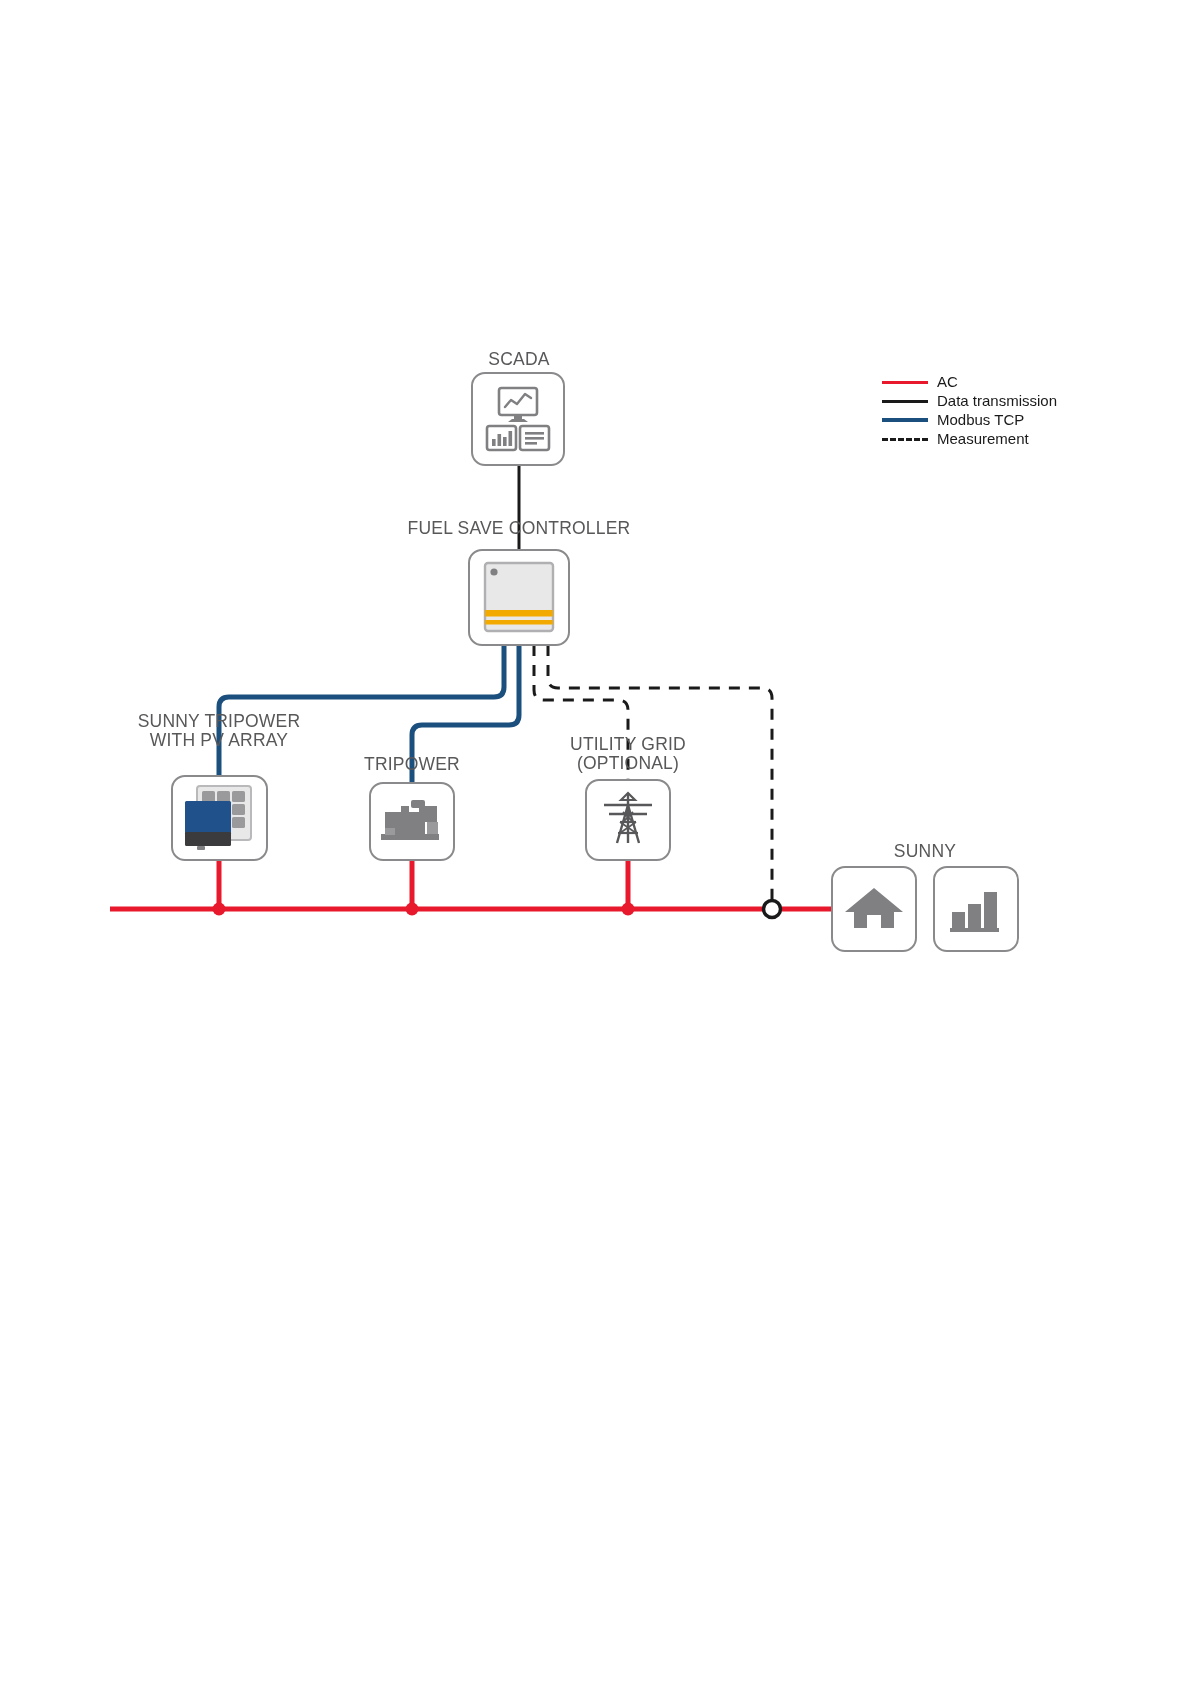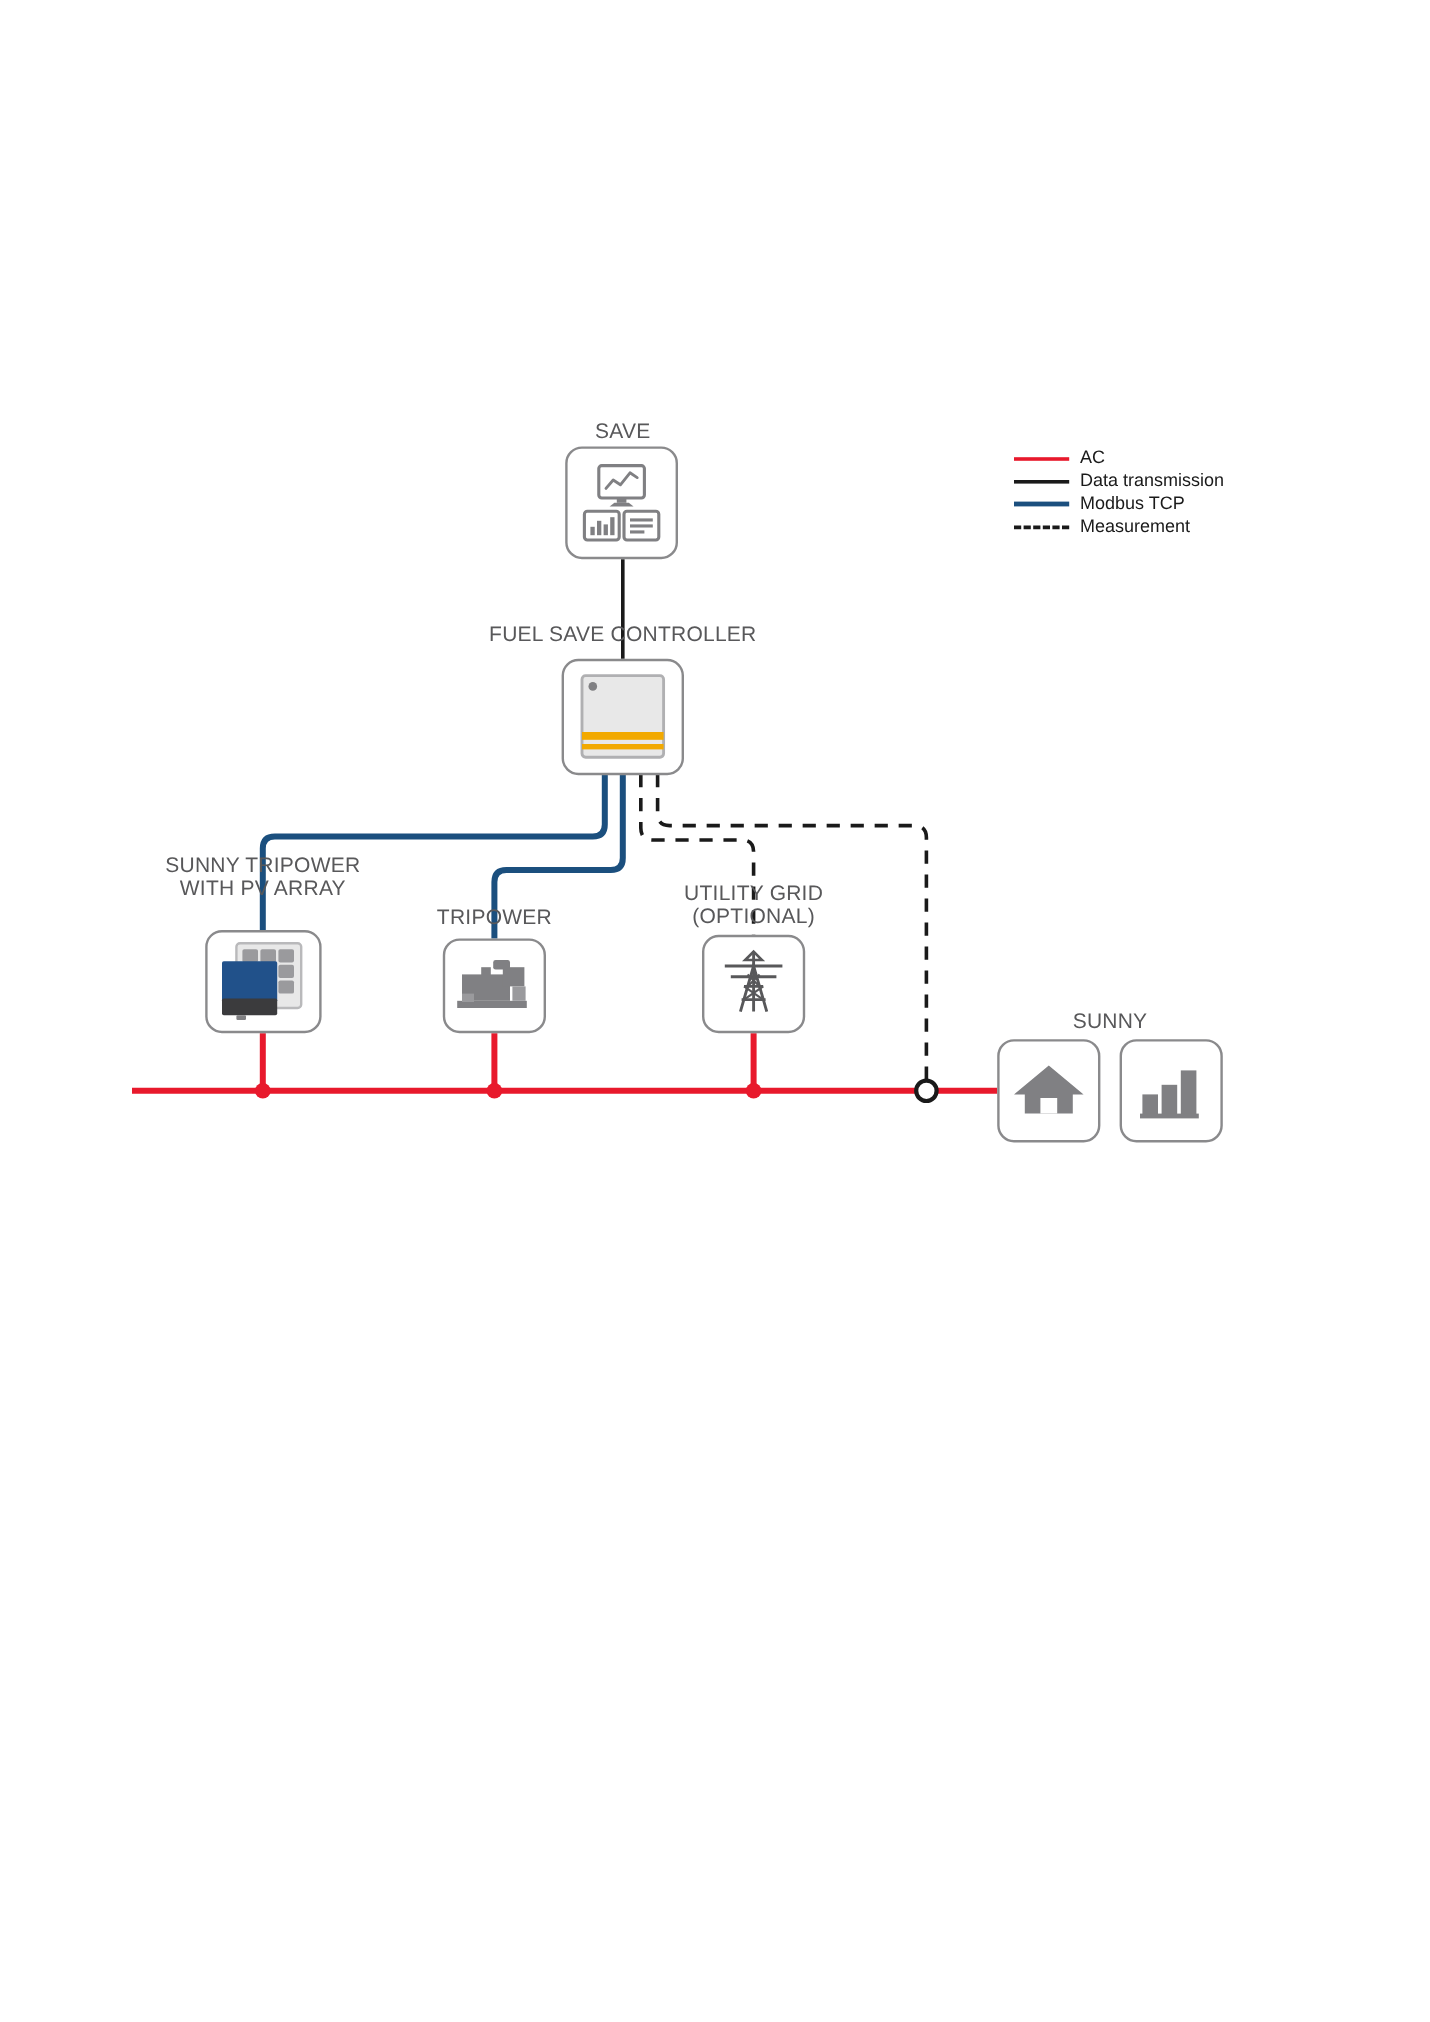--- a/index.html
+++ b/index.html
@@ -39,21 +39,21 @@
     font-size: 17.5px;
     line-height: 19px;
     letter-spacing: 0.2px;
     white-space: pre;
     font-family: "Liberation Sans", sans-serif;
   }
 
   
   #legend {
     position: absolute;
-    left: 845px;
+    left: 882px;
     top: 372px;
     width: 260px;
   }
   .legend-row {
     display: flex;
     align-items: center;
     height: 19px;
   }
   .legend-swatch {
     width: 46px;
@@ -120,21 +120,21 @@
 
     <path d="M 412 861 L 412 909" fill="none" stroke="#e8192c" stroke-width="5"></path>
     <circle cx="412" cy="909" r="6.5" fill="#e8192c"></circle>
 
     <path d="M 628 861 L 628 909" fill="none" stroke="#e8192c" stroke-width="5"></path>
     <circle cx="628" cy="909" r="6.5" fill="#e8192c"></circle>
 
     <circle cx="772" cy="909" r="8.5" fill="#ffffff" stroke="#1a1a1a" stroke-width="3.5"></circle>
   </svg>
 
-  <div class="node-label" style="left:449px; top:350px; width:140px;">SAVE</div>
+  <div class="node-label" style="left:449px; top:350px; width:140px;">SCADA</div>
 
   <div class="device-box" style="left:471px; top:372px; width:94px; height:94px;">
     <svg width="90" height="90" viewBox="0 0 90 90">
 
       <rect x="26" y="14" width="38" height="27" rx="2.5" fill="#ffffff" stroke="#808083" stroke-width="2.6"></rect>
       <polyline points="32,33 38,26 44,30 52,20 58,24" fill="none" stroke="#808083" stroke-width="2.4" stroke-linejoin="round" stroke-linecap="round"></polyline>
       <rect x="41" y="41" width="8" height="4" fill="#808083"></rect>
       <path d="M 35 48 L 55 48 L 51 45 L 39 45 Z" fill="#808083"></path>
 
       <rect x="14" y="52" width="29" height="24" rx="2.5" fill="#ffffff" stroke="#808083" stroke-width="2.6"></rect>

